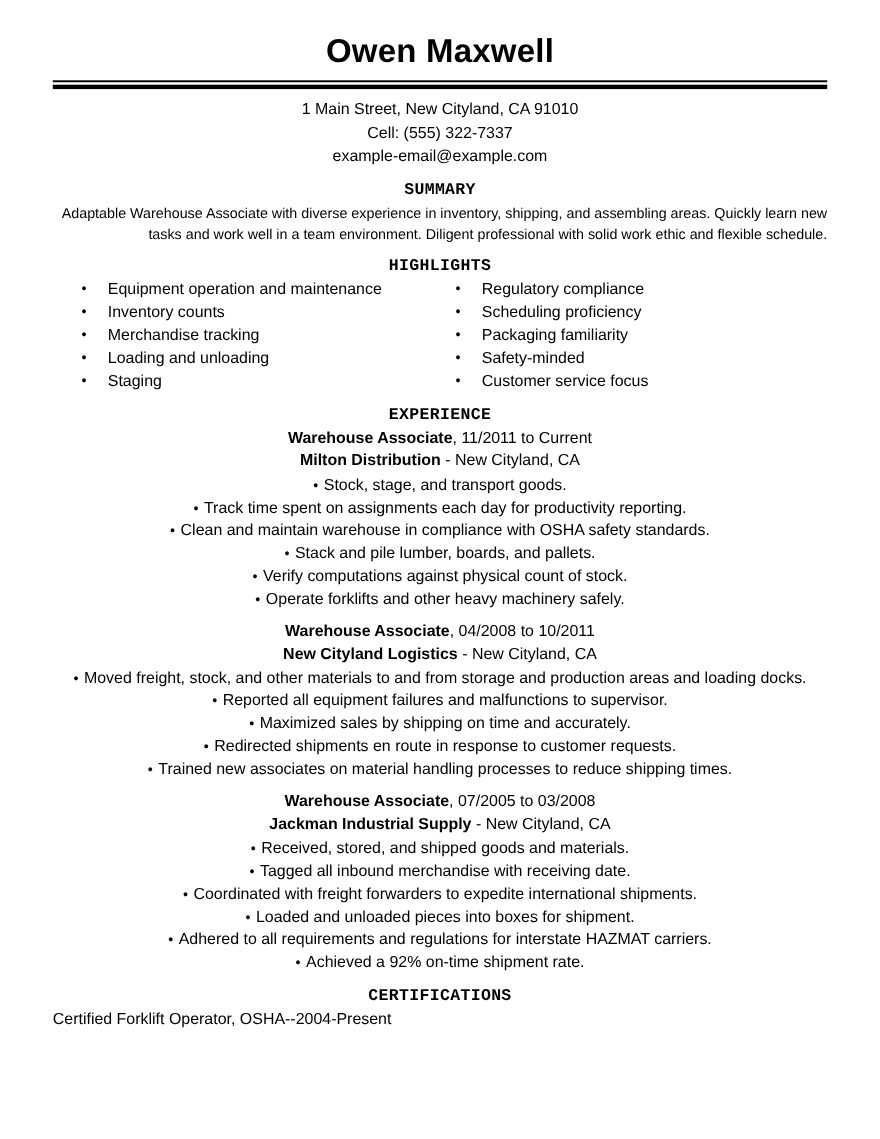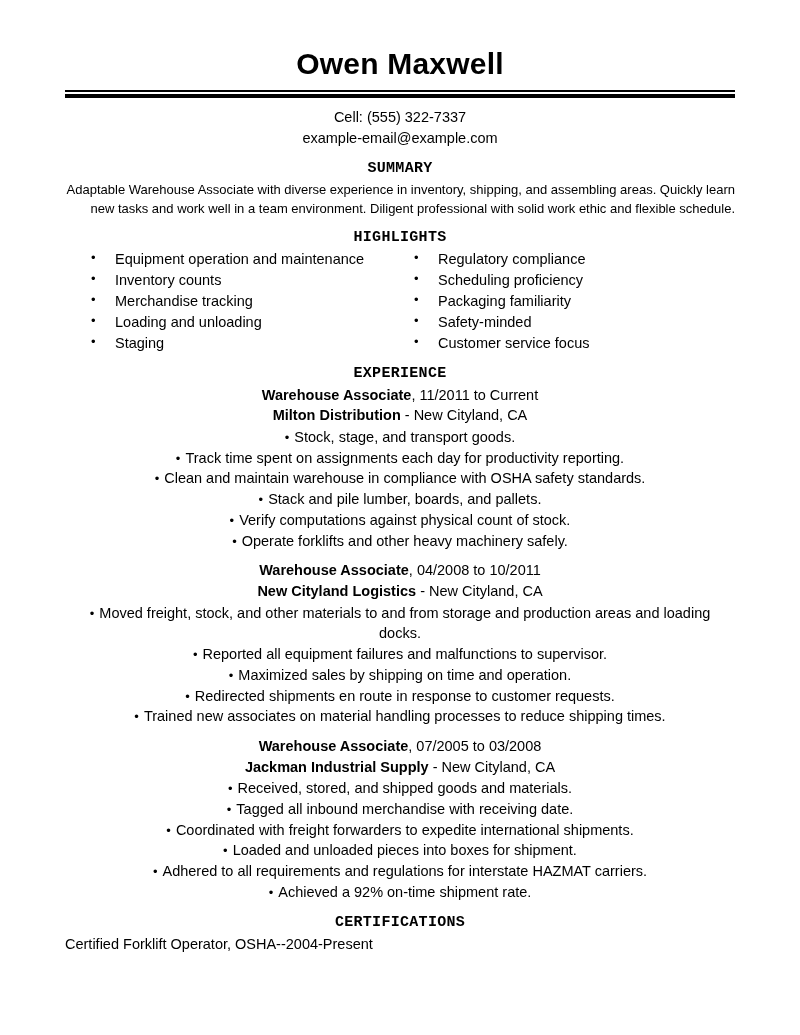--- a/index.html
+++ b/index.html
@@ -12,21 +12,21 @@
     width: 800px;
     height: 1035px;
     font-family: "Liberation Sans", sans-serif;
     color: #000000;
     -webkit-font-smoothing: antialiased;
   }
   .page {
     width: 800px;
     height: 1035px;
     box-sizing: border-box;
-    padding: 17px;
+    padding: 0;
     position: relative;
     overflow: hidden;
   }
   .inner {
     margin: 0 48px;
   }
 
   
   .name {
     text-align: center;
@@ -144,20 +144,21 @@
 
     <div class="name">Owen Maxwell</div>
 
     <div class="rule">
       <div class="thin"></div>
       <div class="gap"></div>
       <div class="thick"></div>
     </div>
 
     <div class="contact">
+      <div>1 Main Street, New Cityland, CA 91010</div>
       <div>Cell: (555) 322-7337</div>
       <div>example-email@example.com</div>
     </div>
 
     <div class="section-title">SUMMARY</div>
     <div class="summary">Adaptable Warehouse Associate with diverse experience in inventory, shipping, and assembling areas. Quickly learn new tasks and work well in a team environment. Diligent professional with solid work ethic and flexible schedule.</div>
 
     <div class="section-title">HIGHLIGHTS</div>
     <div class="highlights">
       <div class="hl-col left">
@@ -189,21 +190,21 @@
             <div class="jb"><span class="bullet">•</span><span>Verify computations against physical count of stock.</span></div>
             <div class="jb"><span class="bullet">•</span><span>Operate forklifts and other heavy machinery safely.</span></div>
           </div>
         </div>
         <div class="job">
           <div class="job-line"><span class="b">Warehouse Associate</span><span>, 04/2008 to 10/2011</span></div>
           <div class="job-line"><span class="b">New Cityland Logistics</span><span> - New Cityland, CA</span></div>
           <div class="job-bullets">
             <div class="jb"><span class="bullet">•</span><span>Moved freight, stock, and other materials to and from storage and production areas and loading docks.</span></div>
             <div class="jb"><span class="bullet">•</span><span>Reported all equipment failures and malfunctions to supervisor.</span></div>
-            <div class="jb"><span class="bullet">•</span><span>Maximized sales by shipping on time and operation.</span></div>
+            <div class="jb"><span class="bullet">•</span><span>Maximized sales by shipping on time and accurately.</span></div>
             <div class="jb"><span class="bullet">•</span><span>Redirected shipments en route in response to customer requests.</span></div>
             <div class="jb"><span class="bullet">•</span><span>Trained new associates on material handling processes to reduce shipping times.</span></div>
           </div>
         </div>
         <div class="job">
           <div class="job-line"><span class="b">Warehouse Associate</span><span>, 07/2005 to 03/2008</span></div>
           <div class="job-line"><span class="b">Jackman Industrial Supply</span><span> - New Cityland, CA</span></div>
           <div class="job-bullets">
             <div class="jb"><span class="bullet">•</span><span>Received, stored, and shipped goods and materials.</span></div>
             <div class="jb"><span class="bullet">•</span><span>Tagged all inbound merchandise with receiving date.</span></div>

